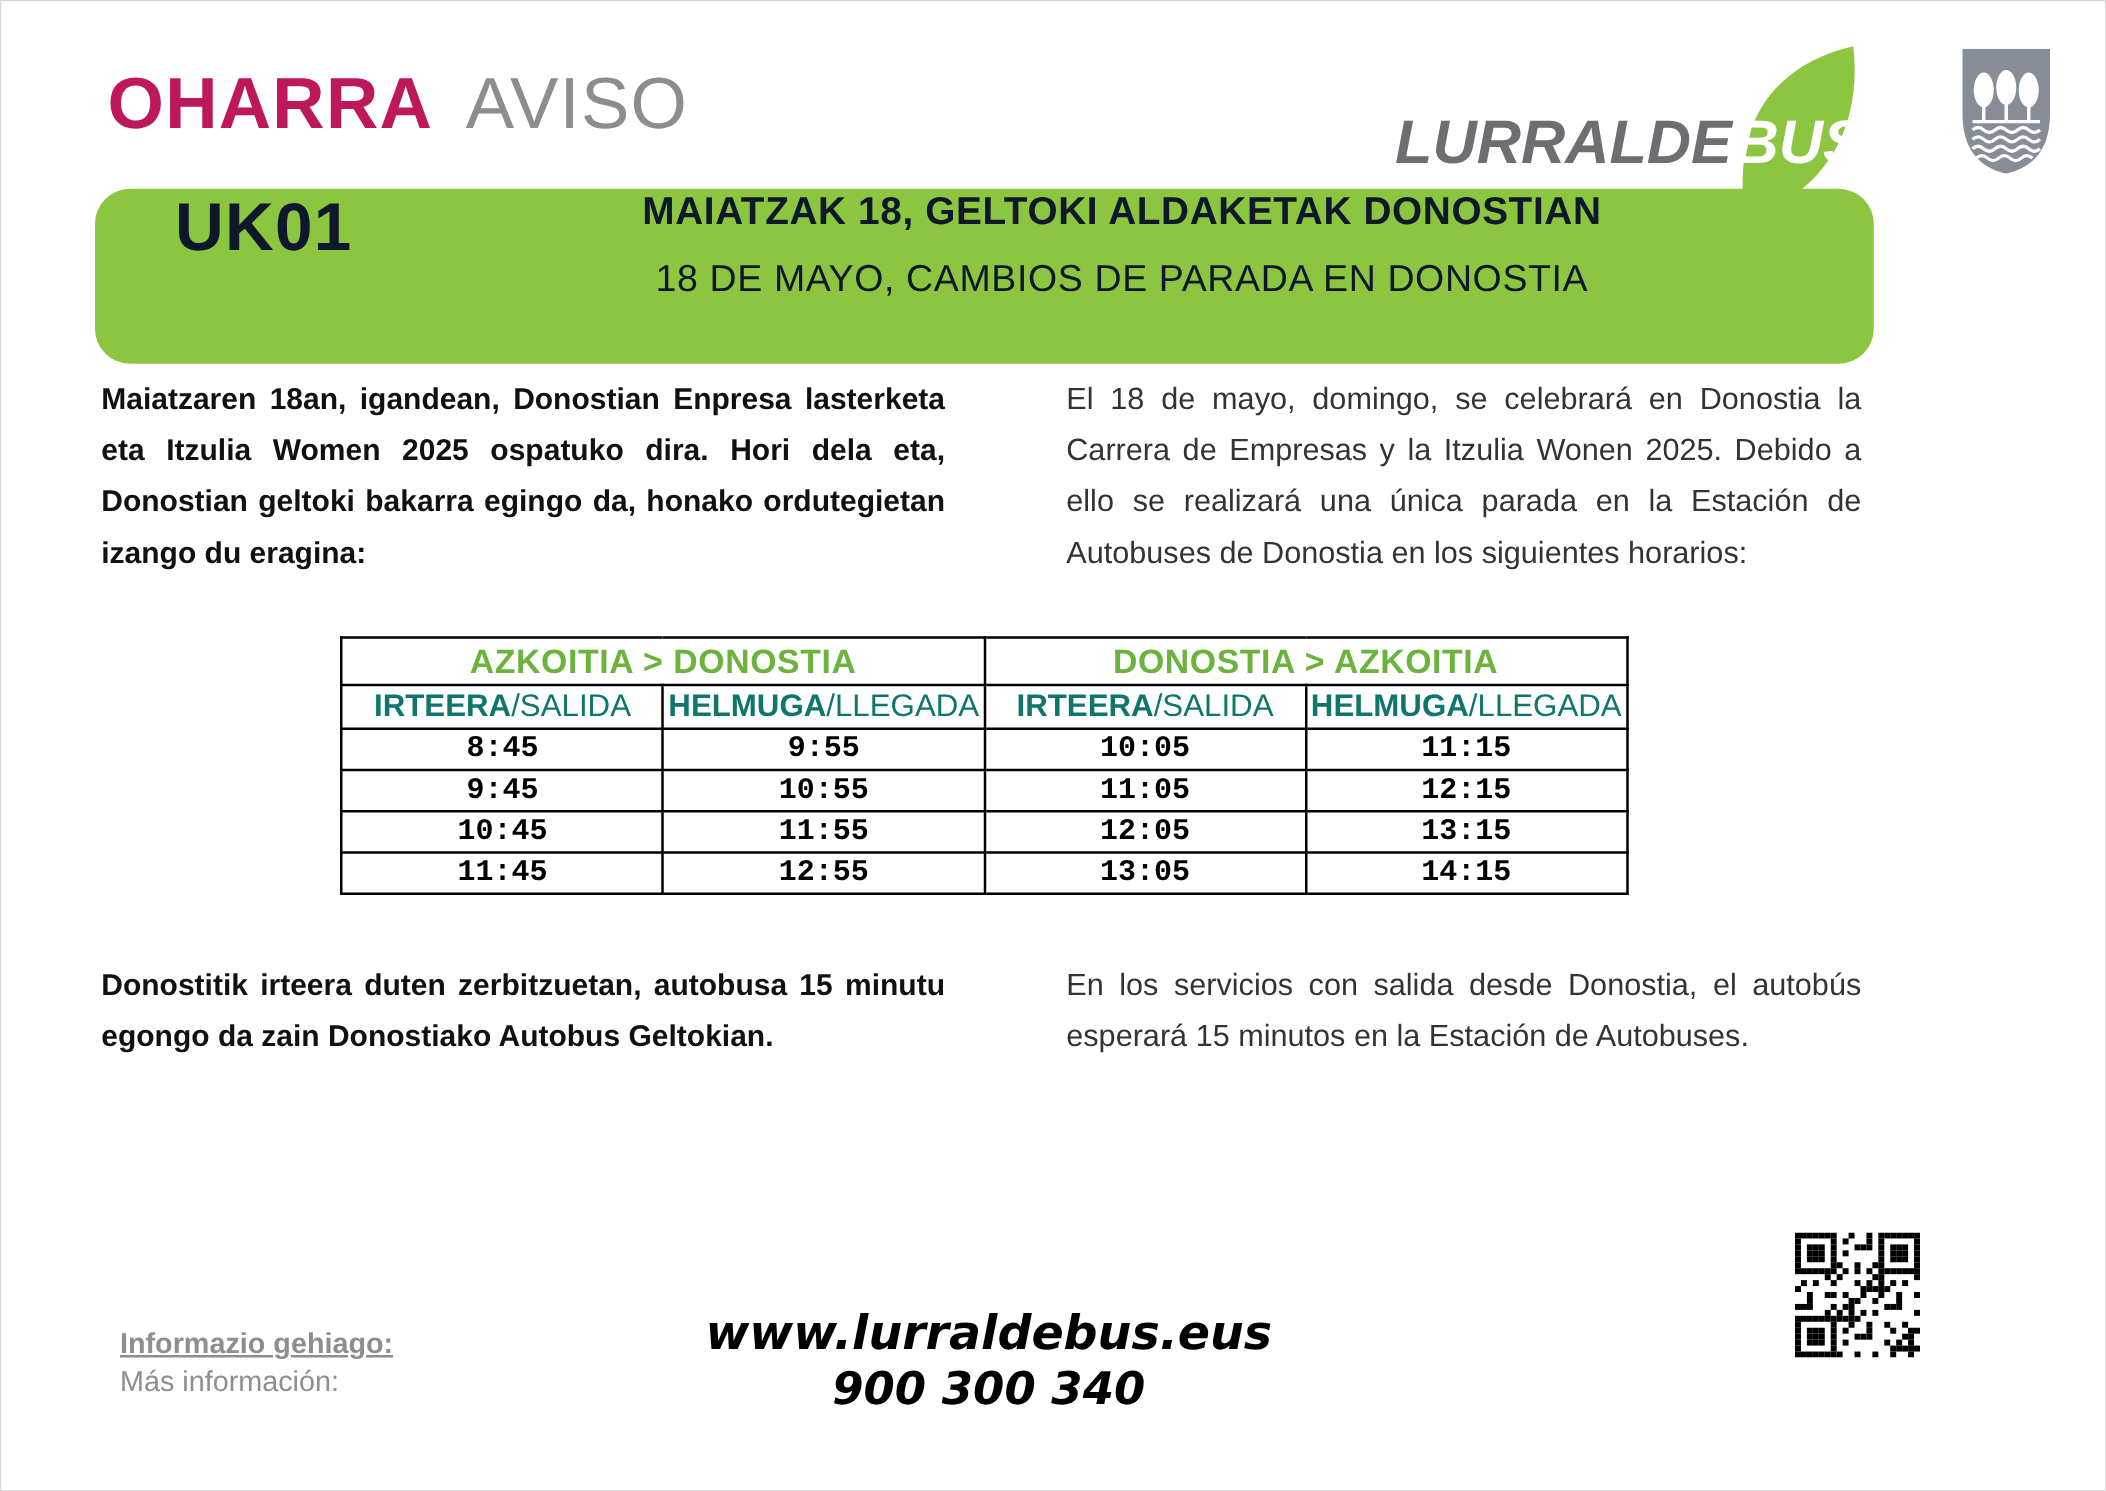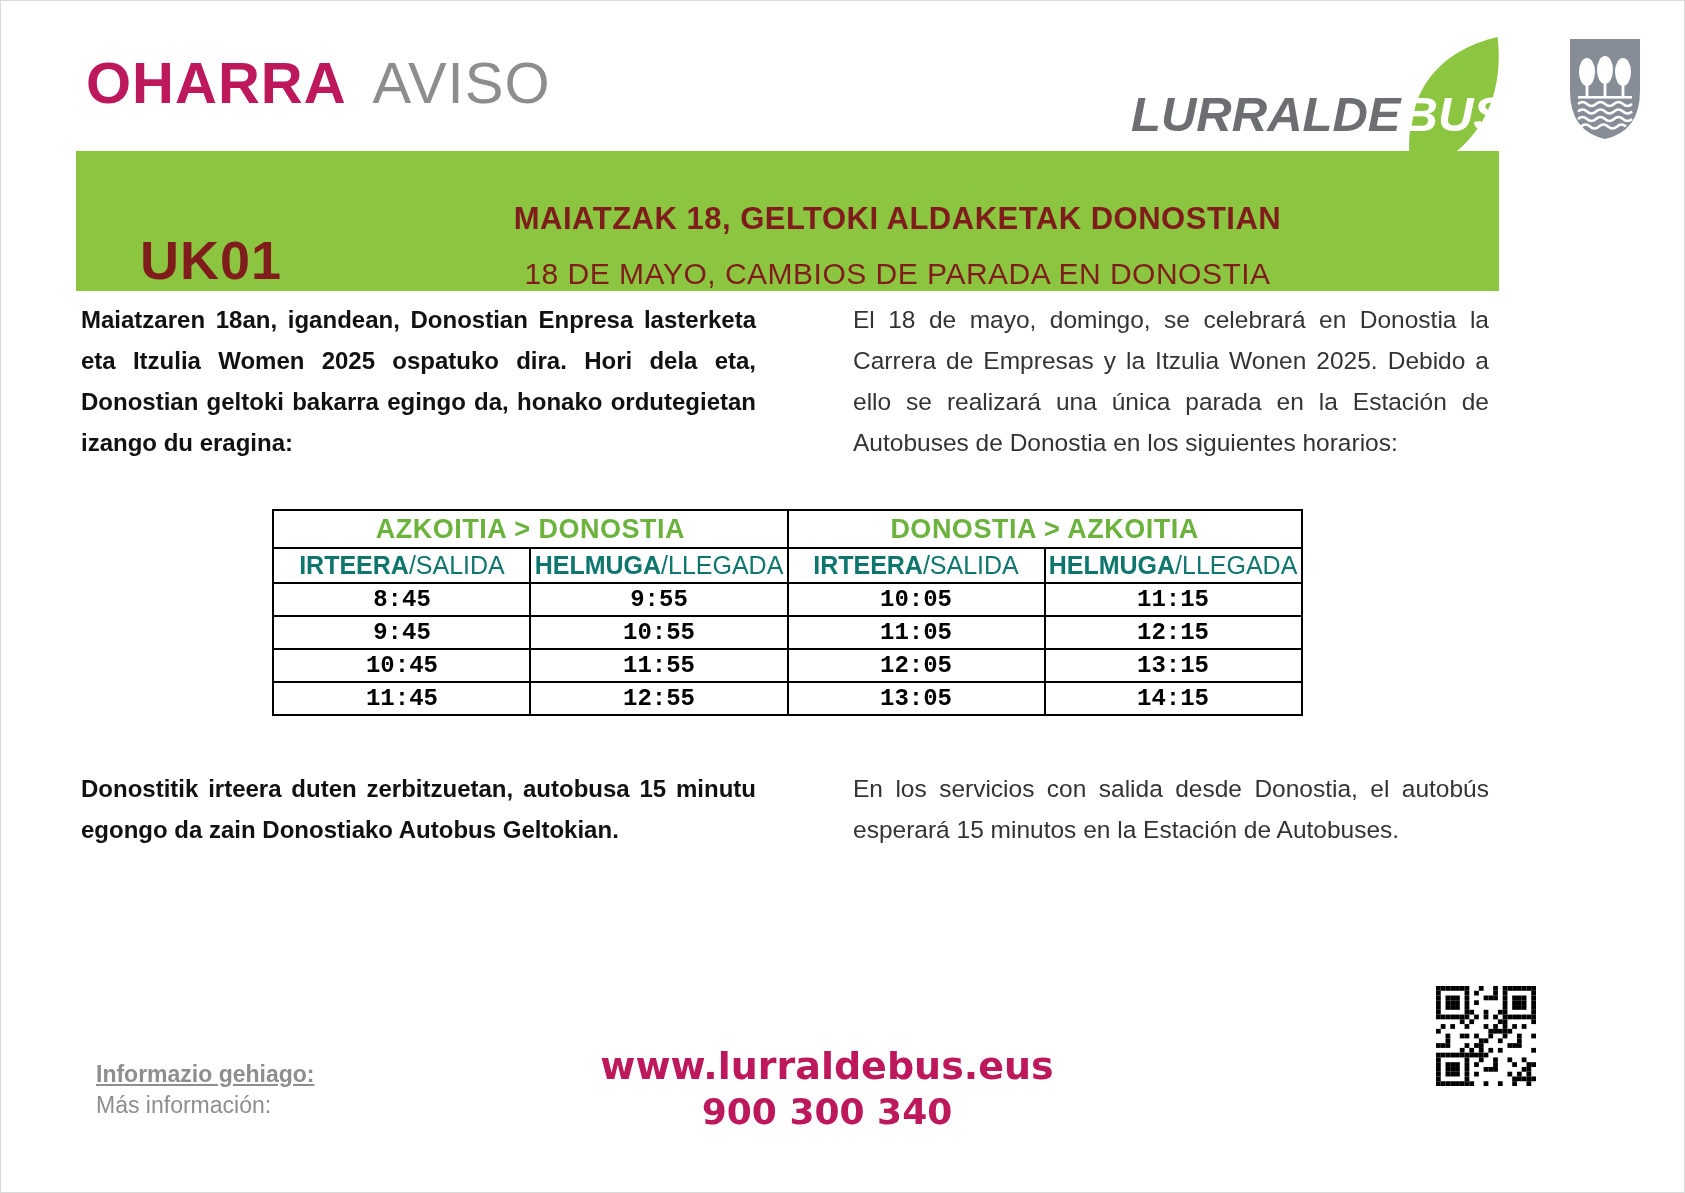--- a/index.html
+++ b/index.html
@@ -12,41 +12,42 @@
     font-family:"Liberation Sans", sans-serif;
     overflow:hidden;
     margin:0 auto;
   }
 
   
   .header { display:flex; align-items:flex-start; padding:30px 40px 0 85px; height:150px; }
   .masthead { display:flex; gap:26px; align-items:baseline; margin-top:18px; }
   .masthead .eu { font-size:58px; font-weight:700; color:#be185d; letter-spacing:1px; }
   .masthead .es { font-size:58px; font-weight:400; color:#8d8d8d; letter-spacing:1px; }
-  .header-right { margin-left:auto; display:flex; align-items:flex-start; gap:60px;justify-content:center; }
+  .header-right { margin-left:auto; display:flex; align-items:flex-start; gap:75px;justify-content:center; }
 
   .logo { position:relative; margin-top:28px; height:110px; display:flex; align-items:center; }
   .logo .leaf { position:absolute; right:-18px; top:-24px; width:132px; height:142px; }
   .logo .gray-part {
     font-size:49px; font-weight:700; font-style:italic;
     color:#6d6e71; letter-spacing:0px; position:relative; z-index:1;
   }
   .logo .green-part {
     font-size:49px; font-weight:700; font-style:italic;
     color:#ffffff; position:relative; z-index:2; margin-left:2px;
   }
   .shield { width:78px; height:100px; margin-top:8px; }
 
   
   .banner {
     margin:0 185px 0 75px;
     height:140px;
     background:#8cc540;
-    display:flex; align-items:flex-end;
-    color:#7f1d1d;
+    display:flex; align-items:flex-start;
+    color:#0f172a;
+    border-radius:28px;
   }
   .banner-code {
     width:250px; padding-left:64px;
     font-size:54px; font-weight:700; letter-spacing:1px;
     flex-shrink:0;
   }
   .banner-titles { flex:1; text-align:center; padding-right:30px; }
   .banner-title-eu { font-size:31px; font-weight:700; letter-spacing:0.5px; }
   .banner-title-es { font-size:30px; font-weight:400; letter-spacing:0.5px; margin-top:20px; }
 
@@ -83,22 +84,22 @@
   .time-row td { font-size:24px; font-weight:700; color:#000; padding:2px 0;font-family:Liberation Mono, monospace; }
 
   
   .notes { margin-top:52px; }
 
   
   .footer-left { position:absolute; left:95px; top:1058px; color:#8e8e8e; font-size:23px; line-height:31px; }
   .footer-left .b { font-weight:700;text-decoration:underline; }
   .footer-center {
     position:absolute; left:0; top:1042px; width:1580px; text-align:center;
-    color:#be185d; font-family:"DejaVu Sans", sans-serif;
-    font-weight:700;margin-left:36px;
+    color:#000000; font-family:"DejaVu Sans", sans-serif;
+    font-style:italic; font-weight:700;
   }
   .footer-center .site { font-size:38px; line-height:46px; }
   .footer-center .phone { font-size:36px; line-height:46px; }
   .qr { position:absolute; right:148px; top:985px; width:100px; height:100px; }
 </style>
 </head>
 <body>
 
 <div class="page">
 

